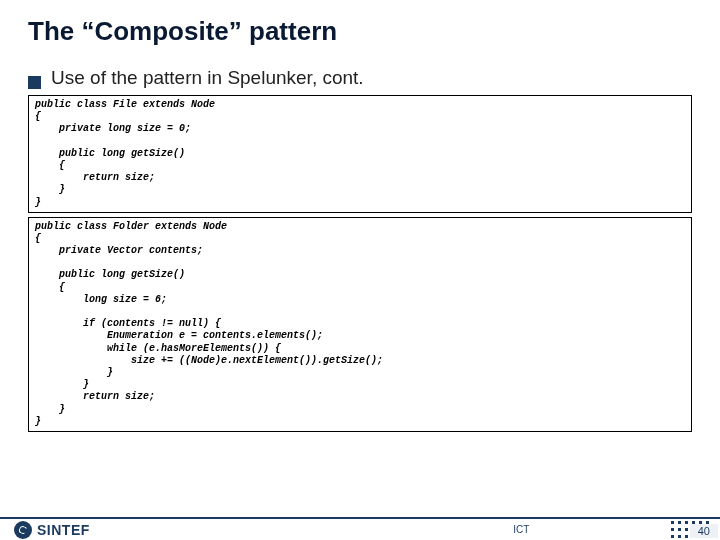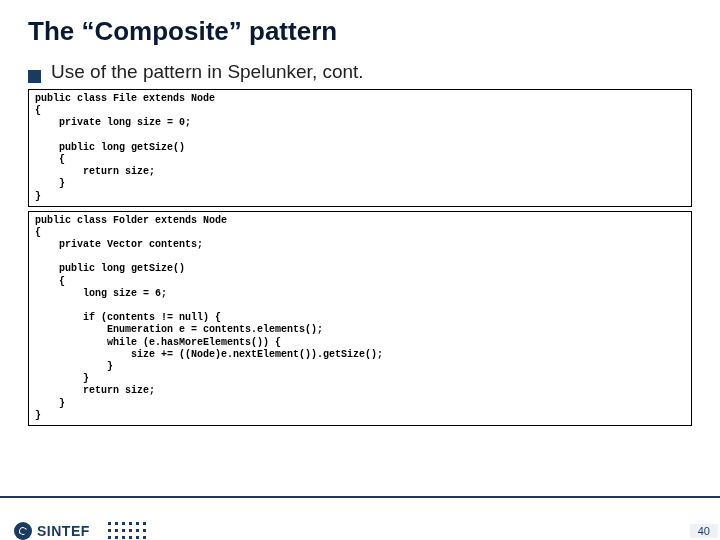--- a/index.html
+++ b/index.html
@@ -10,21 +10,21 @@
     position: relative;
     overflow: hidden;
   }
   .slide {
     padding: 16px 28px 0 28px;
   }
   .title {
     font-size: 26px;
     font-weight: bold;
     color: #0a1a33;
-    margin-bottom: 14px;
+    margin-bottom: 20px;
   }
   .bullet-row {
     display: flex;
     align-items: flex-end;
     margin-bottom: 6px;
   }
   .bullet-sq {
     display: inline-block;
     flex-shrink: 0;
   }
@@ -53,28 +53,29 @@
   .code-box {
     border: 1.5px solid #000;
     margin: 4px 0 4px 0;
     padding: 3px 6px;
     font-family: "Courier New", monospace;
     font-size: 10px;
     font-weight: bold;
     line-height: 1.22;
     white-space: pre;
     color: #000;
+    font-style: italic;
   }
   .footer {
     position: absolute;
     left: 0; right: 0; bottom: 0;
-    height: 44px;
+    height: 23px;
     border-top: 2px solid #1b3a5f;
     display: flex;
-    align-items: flex-end;
+    align-items: center;
     padding: 0 10px 0 14px;
   }
   .logo {
     display: flex;
     align-items: center;
     gap: 5px;
   }
   .logo-dot {
     width: 18px; height: 18px;
     border-radius: 50%;
@@ -163,20 +164,21 @@
 }</div>
 </div>
 
 <div class="footer">
   <div class="logo">
     <span class="logo-dot">
         <span class="logo-dot-inner"></span>
       </span>
     <span class="logo-text">SINTEF</span>
   </div>
+  <div class="footer-mid">ICT</div>
   <div class="dots-grid">
     <span></span>
       <span></span>
       <span></span>
       <span></span>
       <span></span>
       <span></span>
     <span></span>
       <span></span>
       <span></span>

